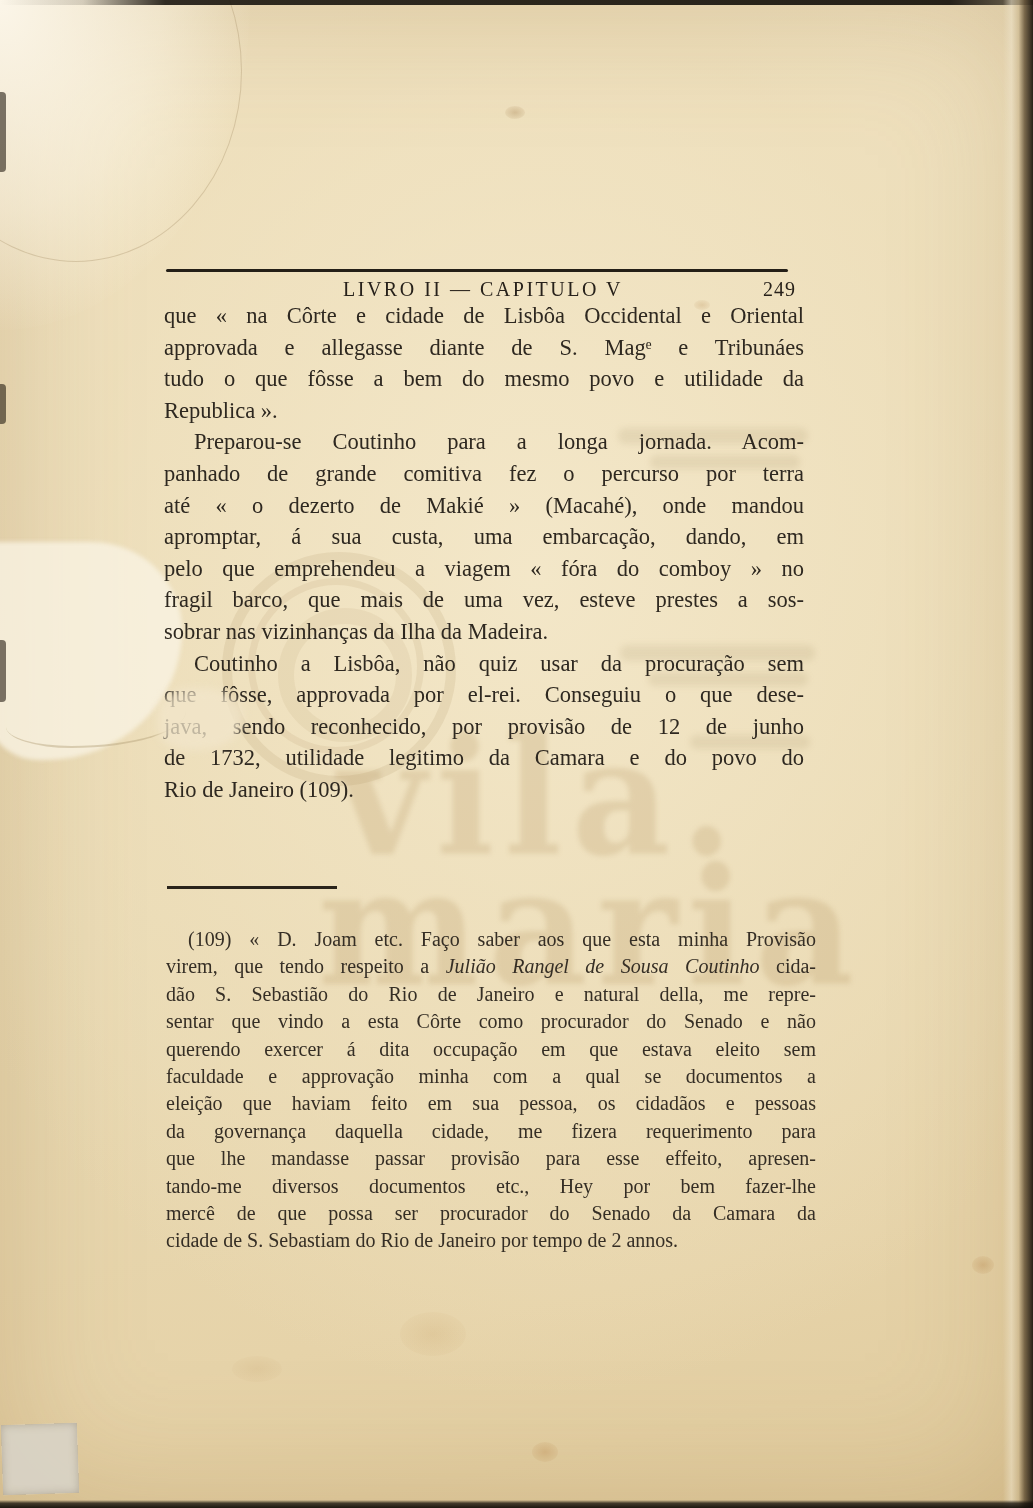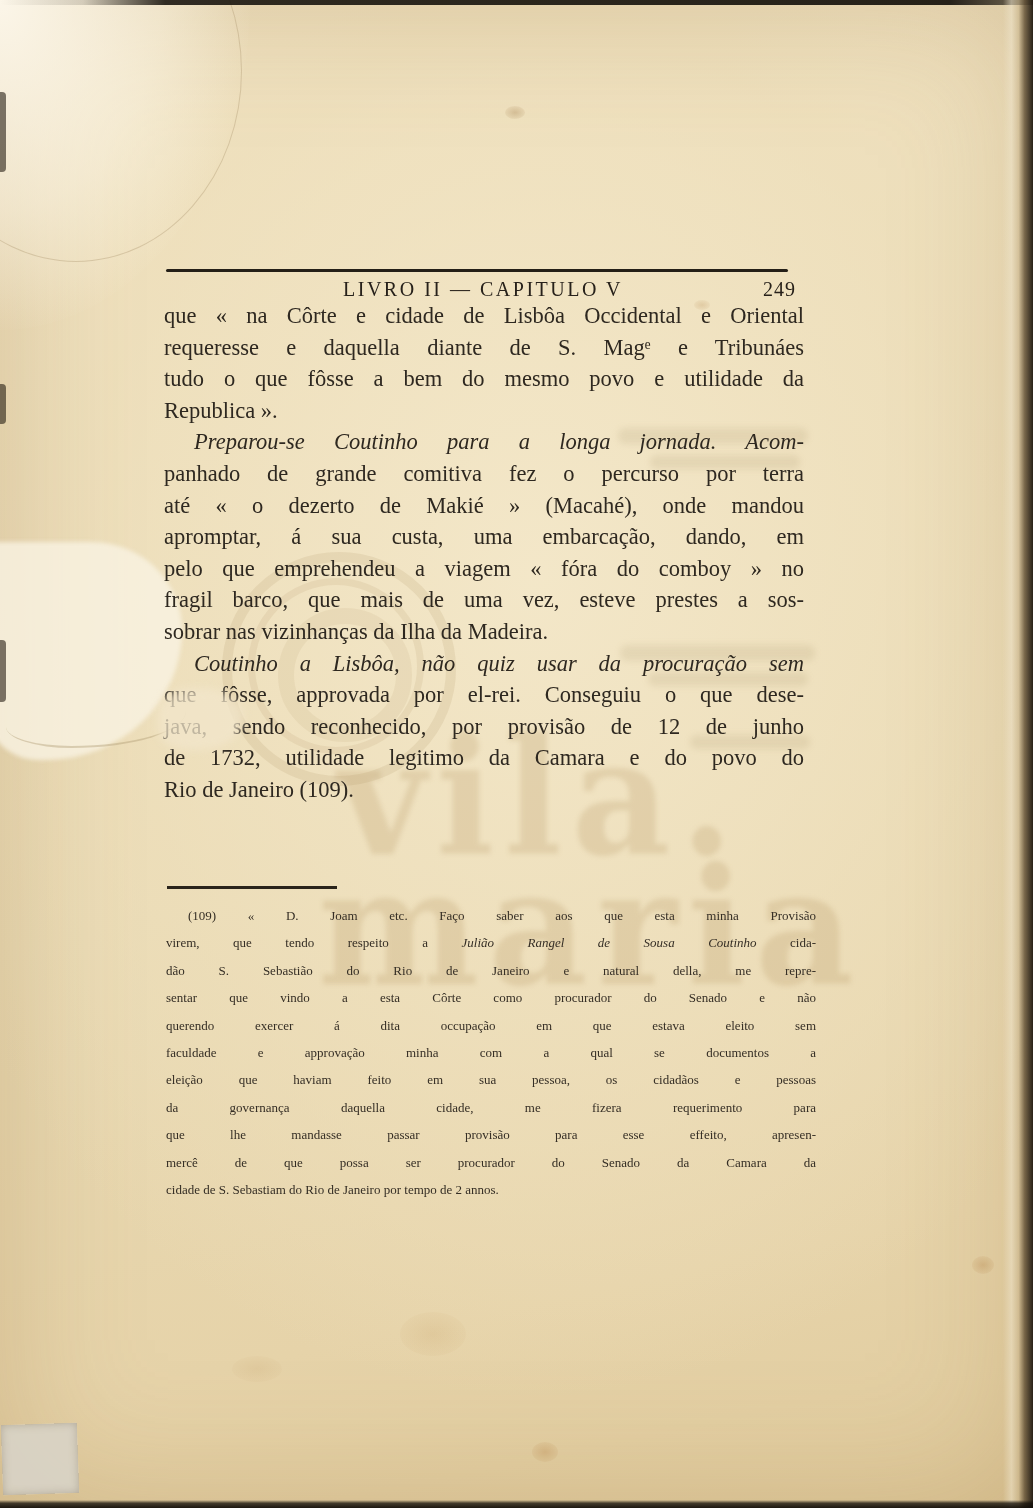--- a/index.html
+++ b/index.html
@@ -100,28 +100,28 @@
     font-size: 20px; letter-spacing: 2.5px; color: #27211a;
   }
   .page-number { position: absolute; right: 4px; top: 0; font-size: 20px; letter-spacing: 1px; color: #27211a; }
   .header-rule { position: absolute; left: 166px; top: 269px; width: 622px; height: 3px; background: #241f17; z-index: 3; border-radius: 2px; }
 
   .body-text {
     position: absolute; left: 164px; top: 300px; width: 640px; z-index: 3;
     font-size: 22.5px; line-height: 31.6px; color: #2e2820;
   }
   .bline { text-align: justify; text-align-last: justify; height: 31.6px; }
-  .bline.indent { padding-left: 30px; font-style: italic; }
+  .bline.indent { padding-left: 30px; }
   .bline.pline-last { text-align-last: left; }
 
   .footnote-rule { position: absolute; left: 167px; top: 886px; width: 170px; height: 2.5px; background: #2a241b; z-index: 3; }
 
   .footnote {
-    position: absolute; left: 166px; top: 902px; width: 650px; z-index: 3;
-    font-size: 13px; line-height: 27.4px; color: #352e25;
+    position: absolute; left: 166px; top: 926px; width: 650px; z-index: 3;
+    font-size: 20px; line-height: 27.4px; color: #352e25;
   }
   .fline { text-align: justify; text-align-last: justify; height: 27.4px; }
   .fline.indent { padding-left: 22px; }
   .fline.pline-last { text-align-last: left; }
   .fline i { font-style: italic; }
 </style>
 </head>
 <body>
 
 <div class="page">
@@ -145,21 +145,21 @@
 
   <div class="running-header">
     <div class="running-title">LIVRO II — CAPITULO V</div>
     <div class="page-number">249</div>
   </div>
   <div class="header-rule"></div>
 
   <div class="body-text">
     <div>
       <div class="bline">que « na Côrte e cidade de Lisbôa Occidental e Oriental</div>
-      <div class="bline">requeresse e daquella diante de S. Magᵉ e Tribunáes</div>
+      <div class="bline">approvada e allegasse diante de S. Magᵉ e Tribunáes</div>
       <div class="bline">tudo o que fôsse a bem do mesmo povo e utilidade da</div>
       <div class="bline pline-last">Republica ».</div>
     </div>
     <div>
       <div class="bline indent">Preparou-se Coutinho para a longa jornada. Acom-</div>
       <div class="bline">panhado de grande comitiva fez o percurso por terra</div>
       <div class="bline">até « o dezerto de Makié » (Macahé), onde mandou</div>
       <div class="bline">apromptar, á sua custa, uma embarcação, dando, em</div>
       <div class="bline">pelo que emprehendeu a viagem « fóra do comboy » no</div>
       <div class="bline">fragil barco, que mais de uma vez, esteve prestes a sos-</div>
@@ -178,20 +178,21 @@
   <div class="footnote">
     <div class="fline indent">(109) « D. Joam etc. Faço saber aos que esta minha Provisão</div>
     <div class="fline"><span>virem, que tendo respeito a </span><i>Julião Rangel de Sousa Coutinho</i><span> cida-</span></div>
     <div class="fline">dão S. Sebastião do Rio de Janeiro e natural della, me repre-</div>
     <div class="fline">sentar que vindo a esta Côrte como procurador do Senado e não</div>
     <div class="fline">querendo exercer á dita occupação em que estava eleito sem</div>
     <div class="fline">faculdade e approvação minha com a qual se documentos a</div>
     <div class="fline">eleição que haviam feito em sua pessoa, os cidadãos e pessoas</div>
     <div class="fline">da governança daquella cidade, me fizera requerimento para</div>
     <div class="fline">que lhe mandasse passar provisão para esse effeito, apresen-</div>
+    <div class="fline">tando-me diversos documentos etc., Hey por bem fazer-lhe</div>
     <div class="fline">mercê de que possa ser procurador do Senado da Camara da</div>
     <div class="fline pline-last">cidade de S. Sebastiam do Rio de Janeiro por tempo de 2 annos.</div>
   </div>
 
   <div class="blotch b1"></div>
   <div class="blotch b2"></div>
   <div class="blotch b3"></div>
   <div class="blotch b4"></div>
   <div class="blotch b5"></div>
   <div class="blotch b6"></div>

